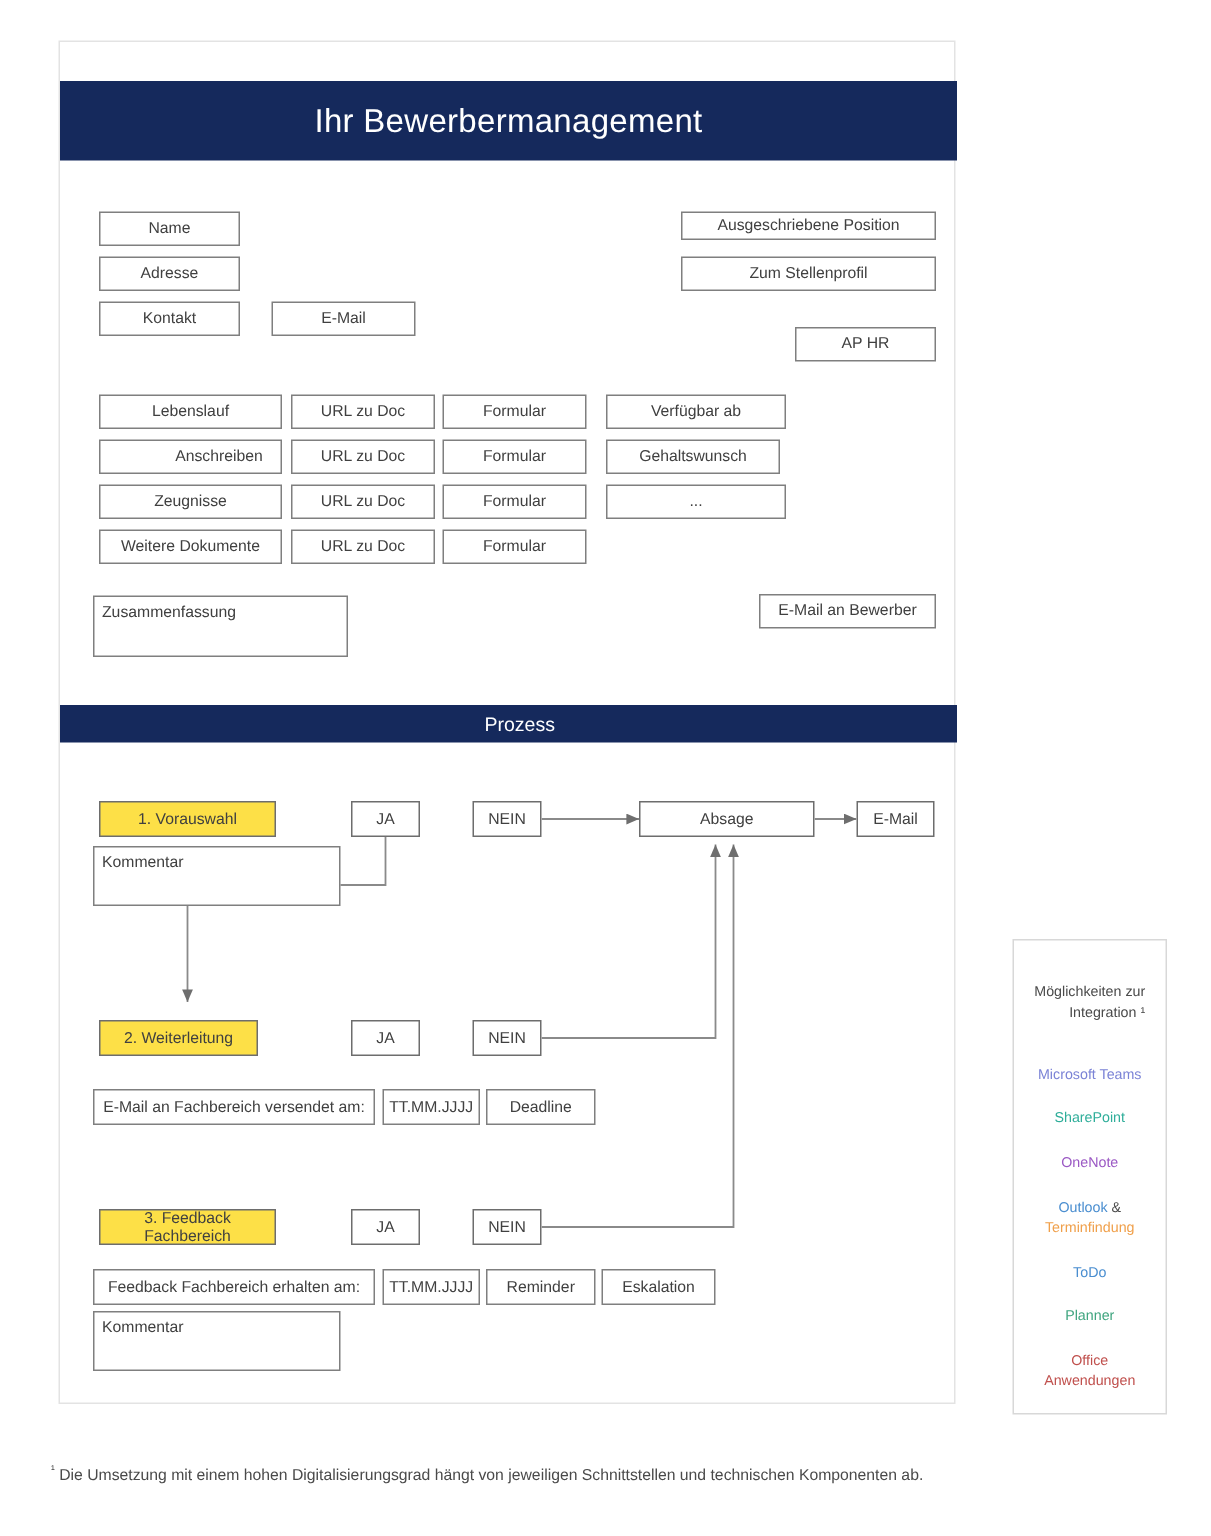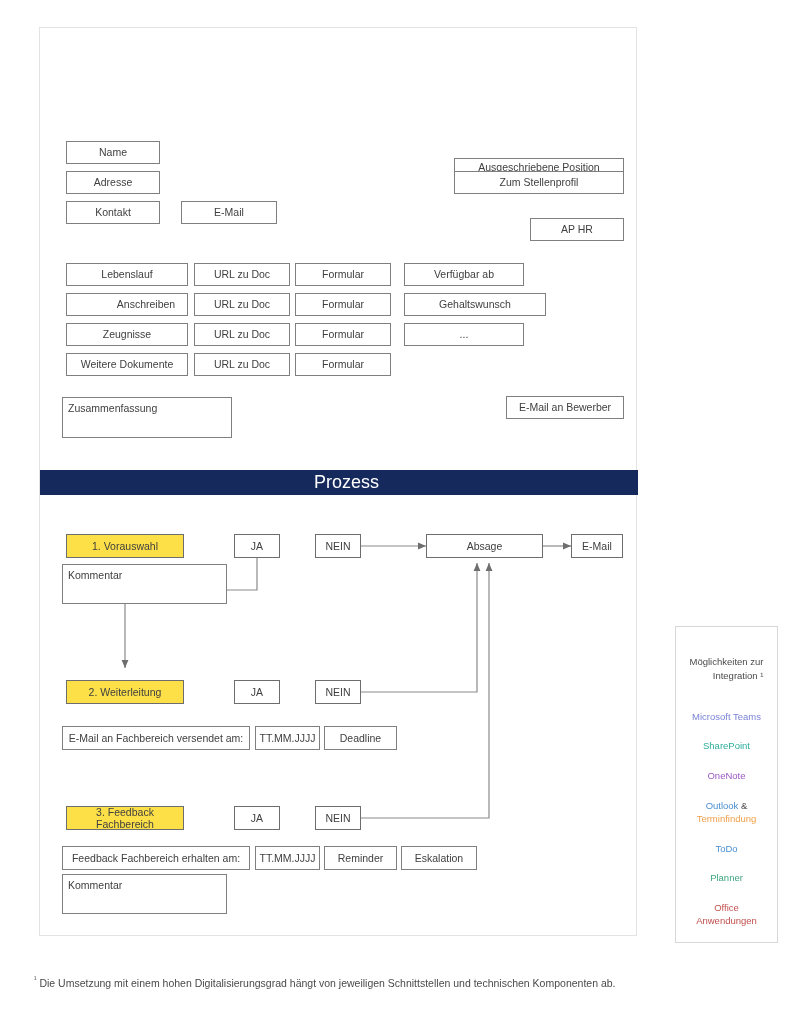--- a/index.html
+++ b/index.html
@@ -16,21 +16,21 @@
     position:absolute;left:39px;top:27px;width:598px;height:909px;
     background:#ffffff;border:1px solid #e3e3e3;box-sizing:border-box;
   }
   .band{
     position:absolute;left:0;width:598px;height:52px;
     background:#15295c;color:#ffffff;
     display:flex;align-items:center;justify-content:center;
     box-sizing:border-box;
   }
   #band-title{top:26px;height:53px;font-size:22px;font-weight:400;letter-spacing:.2px;}
-  #band-prozess{top:442px;height:25px;font-size:18px;padding-left:15px;}
+  #band-prozess{top:442px;height:25px;font-size:13px;padding-left:15px;}
 
   
   .box{
     position:absolute;box-sizing:border-box;
     border:1px solid #7f7f7f;background:#ffffff;
     font-size:10.5px;color:#404040;
     display:flex;align-items:center;justify-content:center;
     text-align:center;line-height:1.15;
   }
   .box.shaded{background:#fde047;border-color:#6d6d6d;}
@@ -58,48 +58,49 @@
   }
   #footnote .sup{font-size:7.5px;vertical-align:super;}
   #footnote .l2{display:block;padding-left:7px;}
   svg.flow{position:absolute;left:0;top:0;width:598px;height:909px;pointer-events:none;}
 </style>
 </head>
 <body>
 
 <div id="sheet">
 
+  <div class="band" id="band-title">Ihr Bewerbermanagement</div>
 
   <div class="box" style="left:26px;top:113px;width:94px;height:23px;">Name</div>
   <div class="box" style="left:26px;top:143px;width:94px;height:23px;">Adresse</div>
   <div class="box" style="left:26px;top:173px;width:94px;height:23px;">Kontakt</div>
   <div class="box" style="left:141px;top:173px;width:96px;height:23px;">E-Mail</div>
 
-  <div class="box" style="left:414px;top:130px;width:170px;height:19px;">Ausgeschriebene Position</div>
+  <div class="box" style="left:414px;top:113px;width:170px;height:19px;">Ausgeschriebene Position</div>
   <div class="box" style="left:414px;top:143px;width:170px;height:23px;">Zum Stellenprofil</div>
   <div class="box" style="left:490px;top:190px;width:94px;height:23px;">AP HR</div>
 
   <div class="box" style="left:26px;top:235px;width:122px;height:23px;">Lebenslauf</div>
   <div class="box" style="left:154px;top:235px;width:96px;height:23px;">URL zu Doc</div>
   <div class="box" style="left:255px;top:235px;width:96px;height:23px;">Formular</div>
 
   <div class="box" style="left:26px;top:265px;width:122px;height:23px;padding-left:38px;">Anschreiben</div>
   <div class="box" style="left:154px;top:265px;width:96px;height:23px;">URL zu Doc</div>
   <div class="box" style="left:255px;top:265px;width:96px;height:23px;">Formular</div>
 
   <div class="box" style="left:26px;top:295px;width:122px;height:23px;">Zeugnisse</div>
   <div class="box" style="left:154px;top:295px;width:96px;height:23px;">URL zu Doc</div>
   <div class="box" style="left:255px;top:295px;width:96px;height:23px;">Formular</div>
 
   <div class="box" style="left:26px;top:325px;width:122px;height:23px;">Weitere Dokumente</div>
   <div class="box" style="left:154px;top:325px;width:96px;height:23px;">URL zu Doc</div>
   <div class="box" style="left:255px;top:325px;width:96px;height:23px;">Formular</div>
 
   <div class="box" style="left:364px;top:235px;width:120px;height:23px;">Verfügbar ab</div>
-  <div class="box" style="left:364px;top:265px;width:142px;height:23px;">Gehaltswunsch</div>
+  <div class="box" style="left:364px;top:265px;width:116px;height:23px;">Gehaltswunsch</div>
   <div class="box" style="left:364px;top:295px;width:120px;height:23px;">...</div>
 
   <div class="box left" style="left:22px;top:369px;width:170px;height:41px;">Zusammenfassung</div>
   <div class="box" style="left:466px;top:368px;width:118px;height:23px;">E-Mail an Bewerber</div>
 
   <div class="band" id="band-prozess">Prozess</div>
 
   <svg class="flow" viewBox="0 0 598 909">
     <defs>
       <marker id="ah" markerWidth="8" markerHeight="8" refX="7" refY="3" orient="auto" markerUnits="strokeWidth">
@@ -121,21 +122,21 @@
   </svg>
 
   <div class="box shaded" style="left:26px;top:506px;width:118px;height:24px;">1. Vorauswahl</div>
   <div class="box thick" style="left:194px;top:506px;width:46px;height:24px;">JA</div>
   <div class="box thick" style="left:275px;top:506px;width:46px;height:24px;">NEIN</div>
   <div class="box left" style="left:22px;top:536px;width:165px;height:40px;">Kommentar</div>
 
   <div class="box thick" style="left:386px;top:506px;width:117px;height:24px;">Absage</div>
   <div class="box thick" style="left:531px;top:506px;width:52px;height:24px;">E-Mail</div>
 
-  <div class="box shaded" style="left:26px;top:652px;width:118px;height:24px;">2. Weiterleitung</div>
+  <div class="box shaded" style="left:26px;top:652px;width:106px;height:24px;">2. Weiterleitung</div>
   <div class="box thick" style="left:194px;top:652px;width:46px;height:24px;">JA</div>
   <div class="box thick" style="left:275px;top:652px;width:46px;height:24px;">NEIN</div>
 
   <div class="box" style="left:22px;top:698px;width:188px;height:24px;">E-Mail an Fachbereich versendet am:</div>
   <div class="box" style="left:215px;top:698px;width:65px;height:24px;">TT.MM.JJJJ</div>
   <div class="box" style="left:284px;top:698px;width:73px;height:24px;">Deadline</div>
 
   <div class="box shaded" style="left:26px;top:778px;width:118px;height:24px;">3. Feedback Fachbereich</div>
   <div class="box thick" style="left:194px;top:778px;width:46px;height:24px;">JA</div>
   <div class="box thick" style="left:275px;top:778px;width:46px;height:24px;">NEIN</div>

